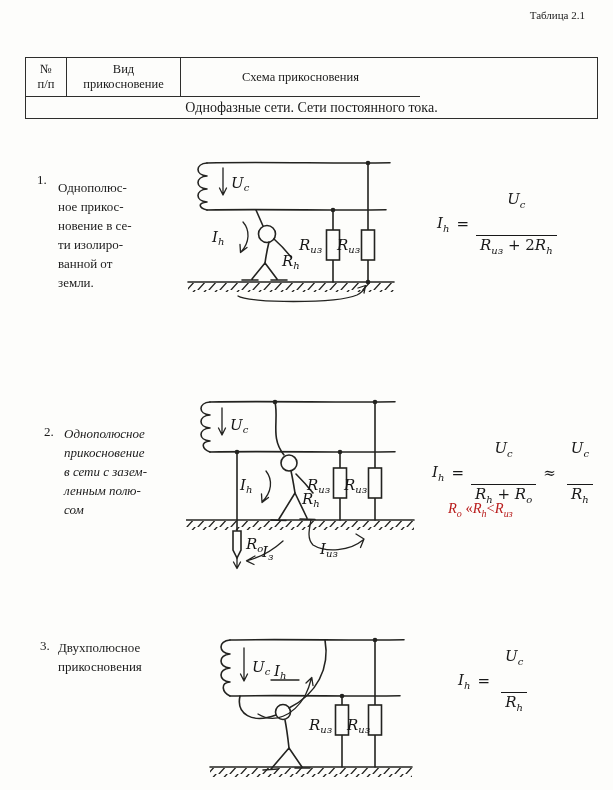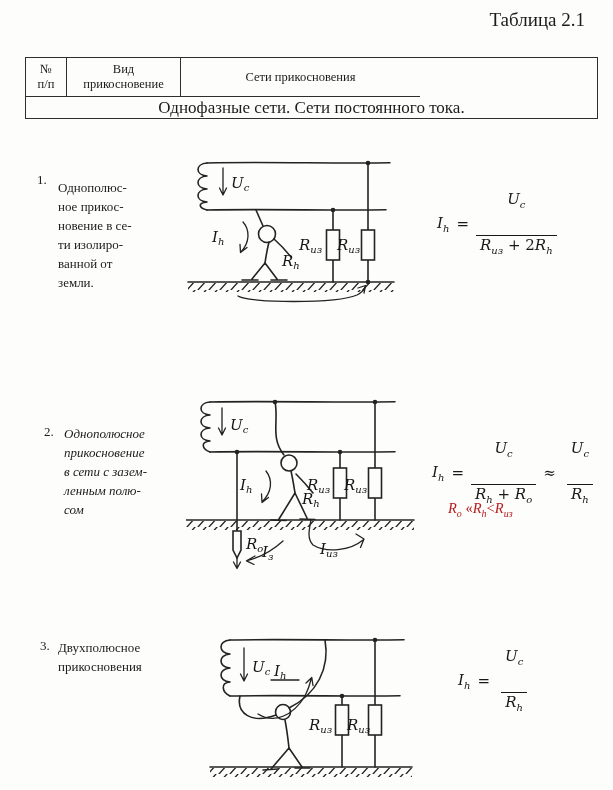--- a/index.html
+++ b/index.html
@@ -1,32 +1,32 @@
 <!DOCTYPE html>
 <html><head>
 <meta charset="utf-8">
 <style>
   html,body{margin:0;padding:0;background:#e8e8e4;}
   .page{
     position:relative; width:613px; height:790px; margin:0 auto;
     background:#fdfdfb; color:#1b1b1b; overflow:hidden;
     font-family:"Liberation Serif","DejaVu Serif",serif;
   }
-  .tbl-label{position:absolute; top:9px; right:28px; font-size:19px;margin-left:40px;}
+  .tbl-label{position:absolute; top:9px; right:28px; font-size:11px;margin-left:40px;}
   .page-title{position:absolute; top:28px; left:0; width:100%; text-align:center;
     font-weight:bold; font-size:13.5px; letter-spacing:.2px;}
   
   .tbl{position:absolute; left:25px; top:57px; width:571px; border:1.5px solid #2e2e2c;}
   .tbl-head{display:grid; grid-template-columns:41px 114px 239px 1fr;}
   .tbl-head .cell{border-right:1.5px solid #2e2e2c; border-bottom:1.5px solid #2e2e2c;
     min-height:34px; display:flex; align-items:center; justify-content:center;
     text-align:center; font-size:12.5px; line-height:15px; white-space:pre-line; padding:2px 2px;}
   .tbl-head .cell:last-child{border-right:none;}
   .tbl-section{height:21px; display:flex; align-items:center; justify-content:center;
-    font-size:17px;}
+    font-size:14px;}
   
   .row-num{position:absolute; font-size:13px;}
   .row-label{position:absolute; font-size:13px; line-height:19px; white-space:pre-line;}
   
   .formula{position:absolute; display:flex; align-items:center; gap:7px;
     font-family:"DejaVu Serif",serif; font-style:italic; font-size:15px; color:#181818;}
   .formula sub{font-size:10px; font-style:italic;}
   .frac{display:inline-flex; flex-direction:column; align-items:center; line-height:1.15;}
   .frac .nm{padding:0 8px;}
   .frac .dn{border-top:1.4px solid #181818; padding:1px 4px 0;margin-top:24px;}
@@ -50,21 +50,21 @@
 <div class="page">
 
   <div class="tbl-label">Таблица 2.1</div>
 
   <div class="tbl">
     <div class="tbl-head">
       <div class="cell">№
 п/п</div>
       <div class="cell">Вид
 прикосновение</div>
-      <div class="cell">Сети прикосновения</div>
+      <div class="cell">Схема прикосновения</div>
     </div>
     <div class="tbl-section">Однофазные сети. Сети постоянного тока.</div>
   </div>
 
   <div class="row-num" style="left:37px; top:172px;">1.</div>
   <div class="row-label" style="left:58px; top:172px; width:110px;margin-top:6px;">Однополюс-
 ное прикос-
 новение в се-
 ти изолиро-
 ванной от

